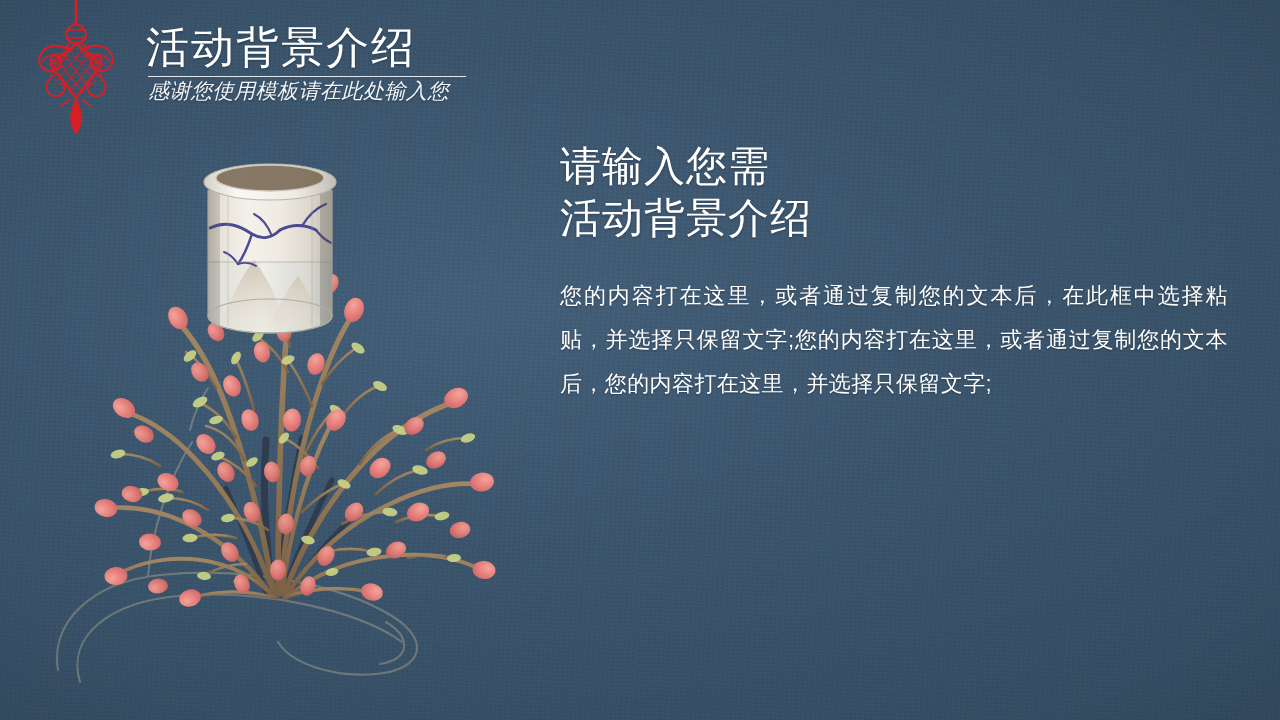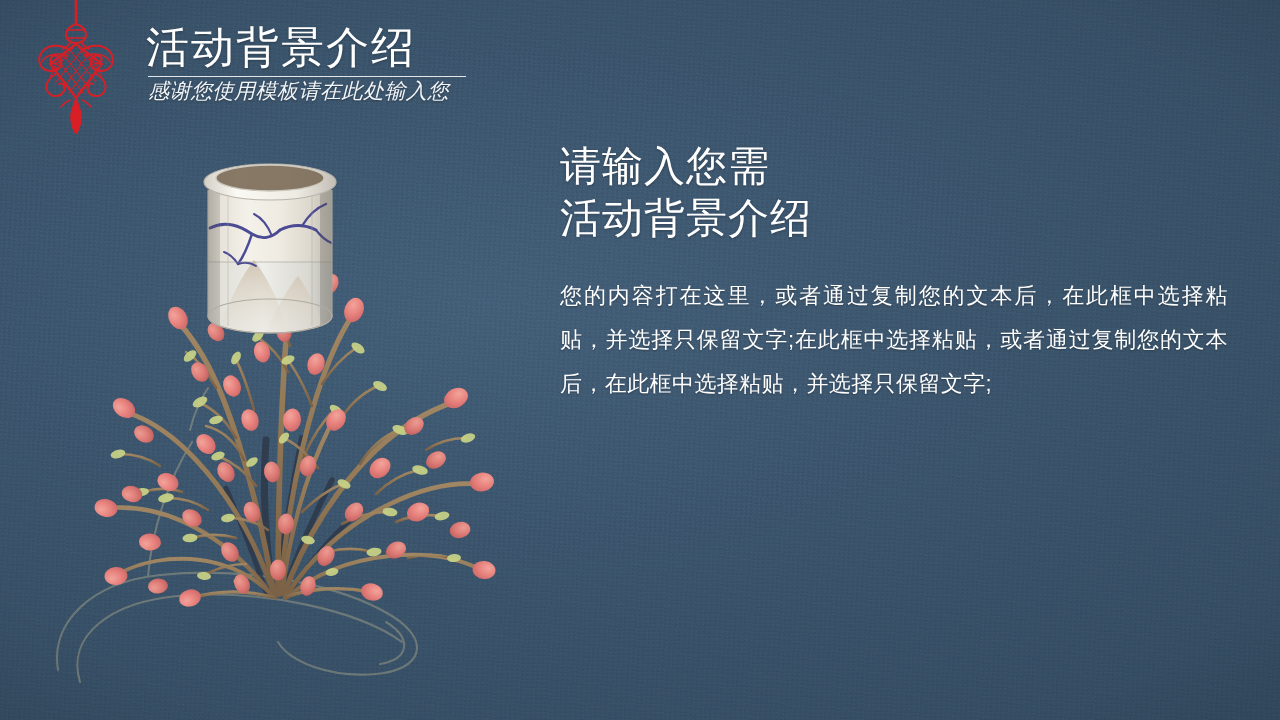--- a/index.html
+++ b/index.html
@@ -378,16 +378,16 @@
       <div class="hdr-rule"></div>
       <div class="hdr-sub">感谢您使用模板请在此处输入您</div>
     </div>
   </div>
 
   <div class="content">
     <div class="content-heading">
       <span>请输入您需</span>
       <span>活动背景介绍</span>
     </div>
-    <p class="para">您的内容打在这里，或者通过复制您的文本后，在此框中选择粘贴，并选择只保留文字;在此框中选择粘贴，或者通过复制您的文本后，在此框中选择粘贴，并选择只保留文字;</p>
+    <p class="para">您的内容打在这里，或者通过复制您的文本后，在此框中选择粘贴，并选择只保留文字;您的内容打在这里，或者通过复制您的文本后，您的内容打在这里，并选择只保留文字;</p>
   </div>
 
 </div>
 
 </body></html>

